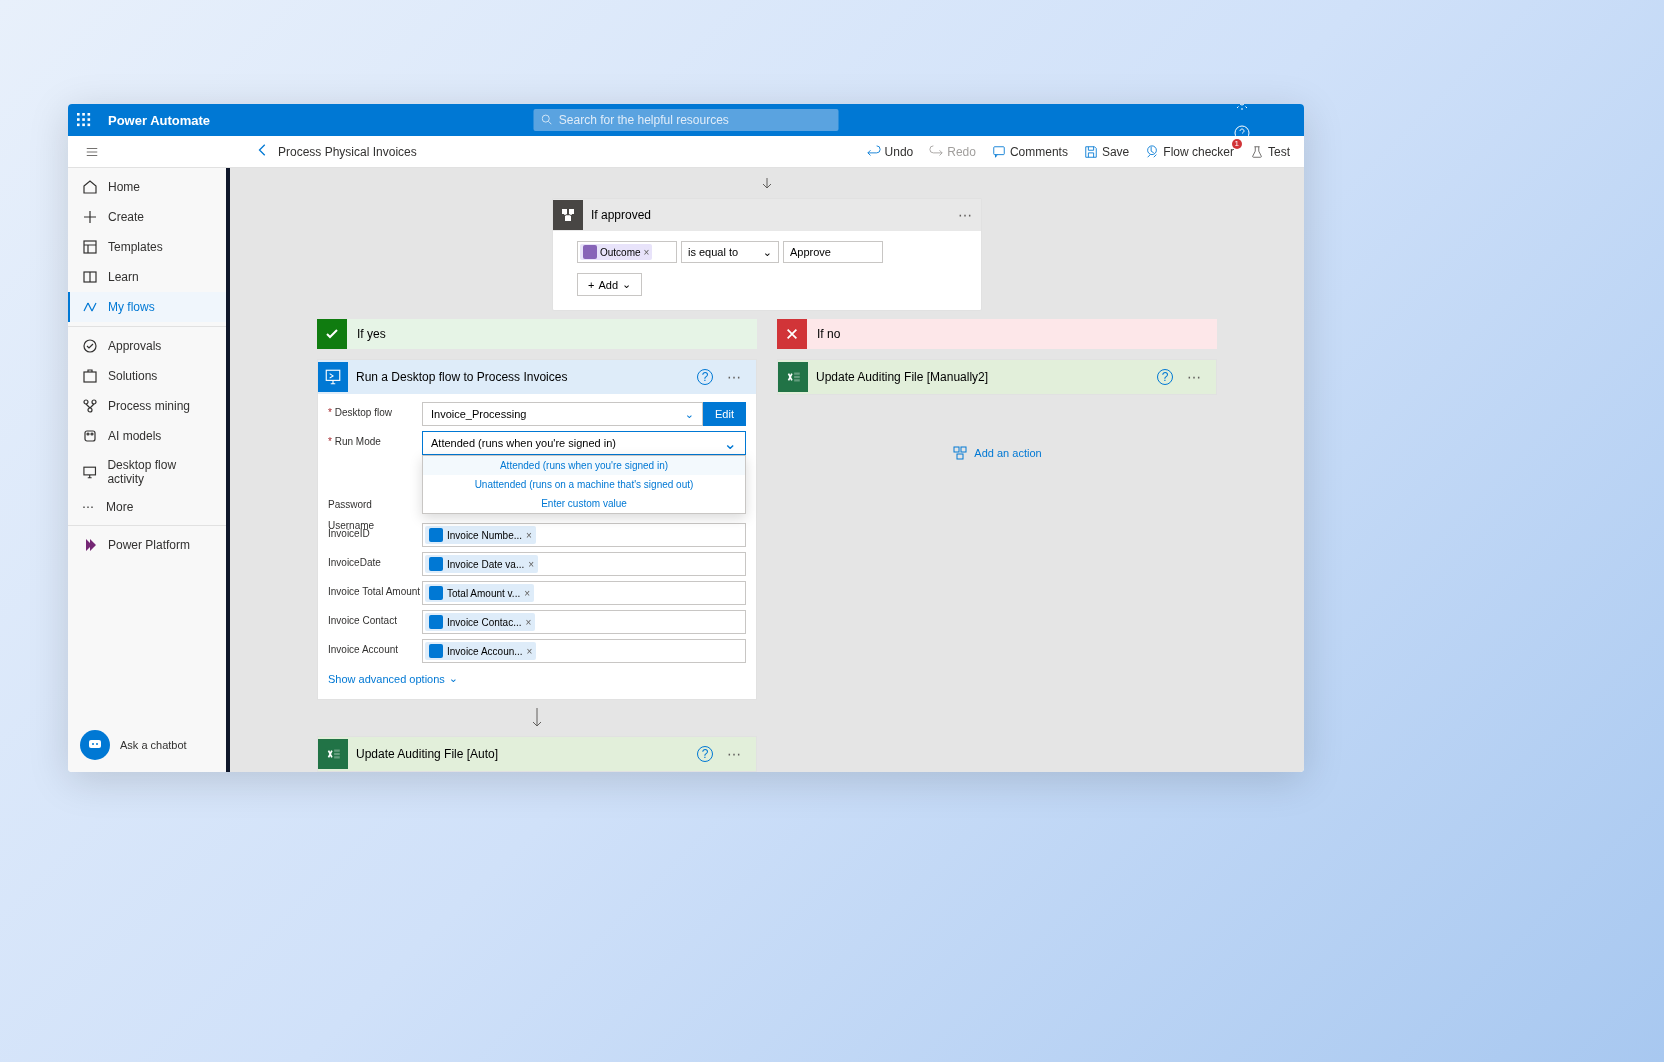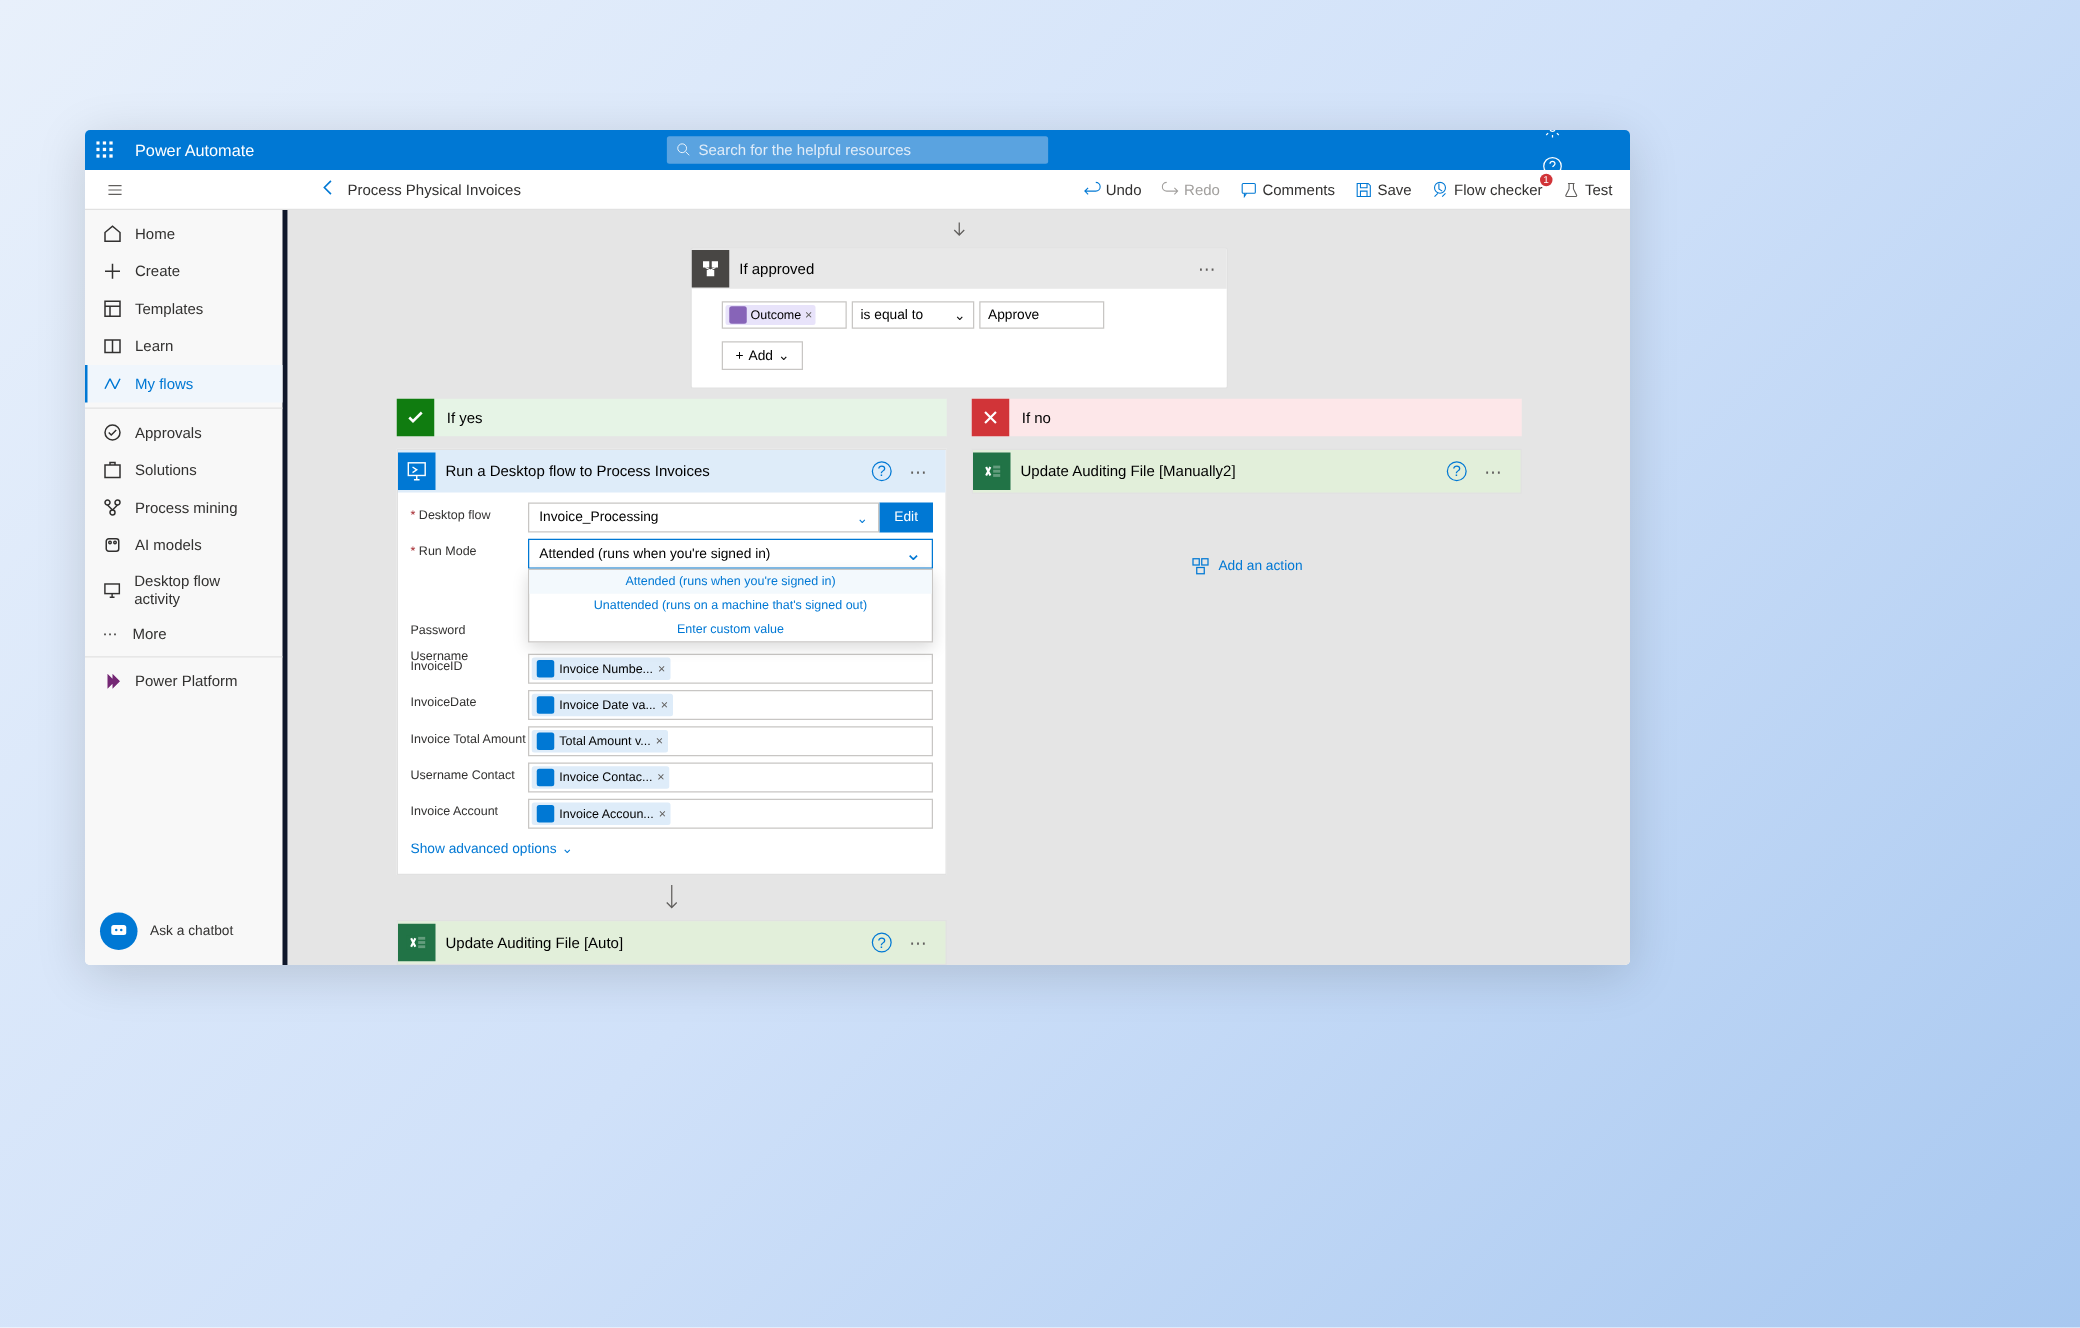--- a/index.html
+++ b/index.html
@@ -3,21 +3,21 @@
 <meta charset="utf-8">
 <style>
   * { box-sizing: border-box; margin: 0; padding: 0; font-family: 'Segoe UI', Tahoma, sans-serif; }
   body { background: linear-gradient(135deg, #e8f0fb 0%, #d0e1f9 50%, #a8c8f0 100%); width: 1664px; height: 1062px; overflow: hidden; position: relative; }
   .app-window { position: absolute; top: 104px; left: 68px; width: 1236px; height: 668px; background: #fff; box-shadow: 0 8px 40px rgba(0,0,0,0.15); border-radius: 4px; overflow: hidden; display: flex; flex-direction: column; }
   
   
   .header { height: 32px; background: #0078d4; display: flex; align-items: center; color: #fff; font-size: 13px; }
   .waffle { width: 32px; height: 32px; display: flex; align-items: center; justify-content: center; cursor: pointer; }
   .waffle svg { fill: #fff; }
-  .app-title { margin-left: 8px; font-weight: 400; }
+  .app-title { margin-left: 8px; font-weight: 700; }
   .search-box { margin-left: auto; margin-right: auto; position: absolute; left: 50%; transform: translateX(-50%); width: 305px; height: 22px; background: #5aa3e0; border-radius: 2px; display: flex; align-items: center; padding: 0 8px; }
   .search-box input { background: transparent; border: none; color: #fff; font-size: 12px; width: 100%; outline: none; }
   .search-box input::placeholder { color: #e0ecf8; }
   .search-box svg { fill: #e0ecf8; width: 12px; height: 12px; margin-right: 6px; }
   .header-right { margin-left: auto; display: flex; align-items: center; gap: 2px; padding-right: 6px; flex-direction: column; }
   .env-block { display: flex; align-items: center; gap: 6px; font-size: 10px; margin-right: 8px; }
   .env-text { display: flex; flex-direction: column; line-height: 1.1; }
   .env-text .env-label { font-size: 9px; opacity: 0.9; }
   .env-text .env-name { font-size: 10px; }
   .header-icon { width: 28px; height: 28px; display: flex; align-items: center; justify-content: center; cursor: pointer; }
@@ -468,21 +468,21 @@
                 <div class="form-control token-input">
                   <div class="ftoken">
                       <span class="ficon"></span>
                       <span>Total Amount v...</span>
                       <span class="fx">×</span>
                     </div>
                 </div>
               </div>
               
               <div class="form-row">
-                <div class="form-label">Username Contact</div>
+                <div class="form-label">Invoice Contact</div>
                 <div class="form-control token-input">
                   <div class="ftoken">
                       <span class="ficon"></span>
                       <span>Invoice Contac...</span>
                       <span class="fx">×</span>
                     </div>
                 </div>
               </div>
               
               <div class="form-row">

